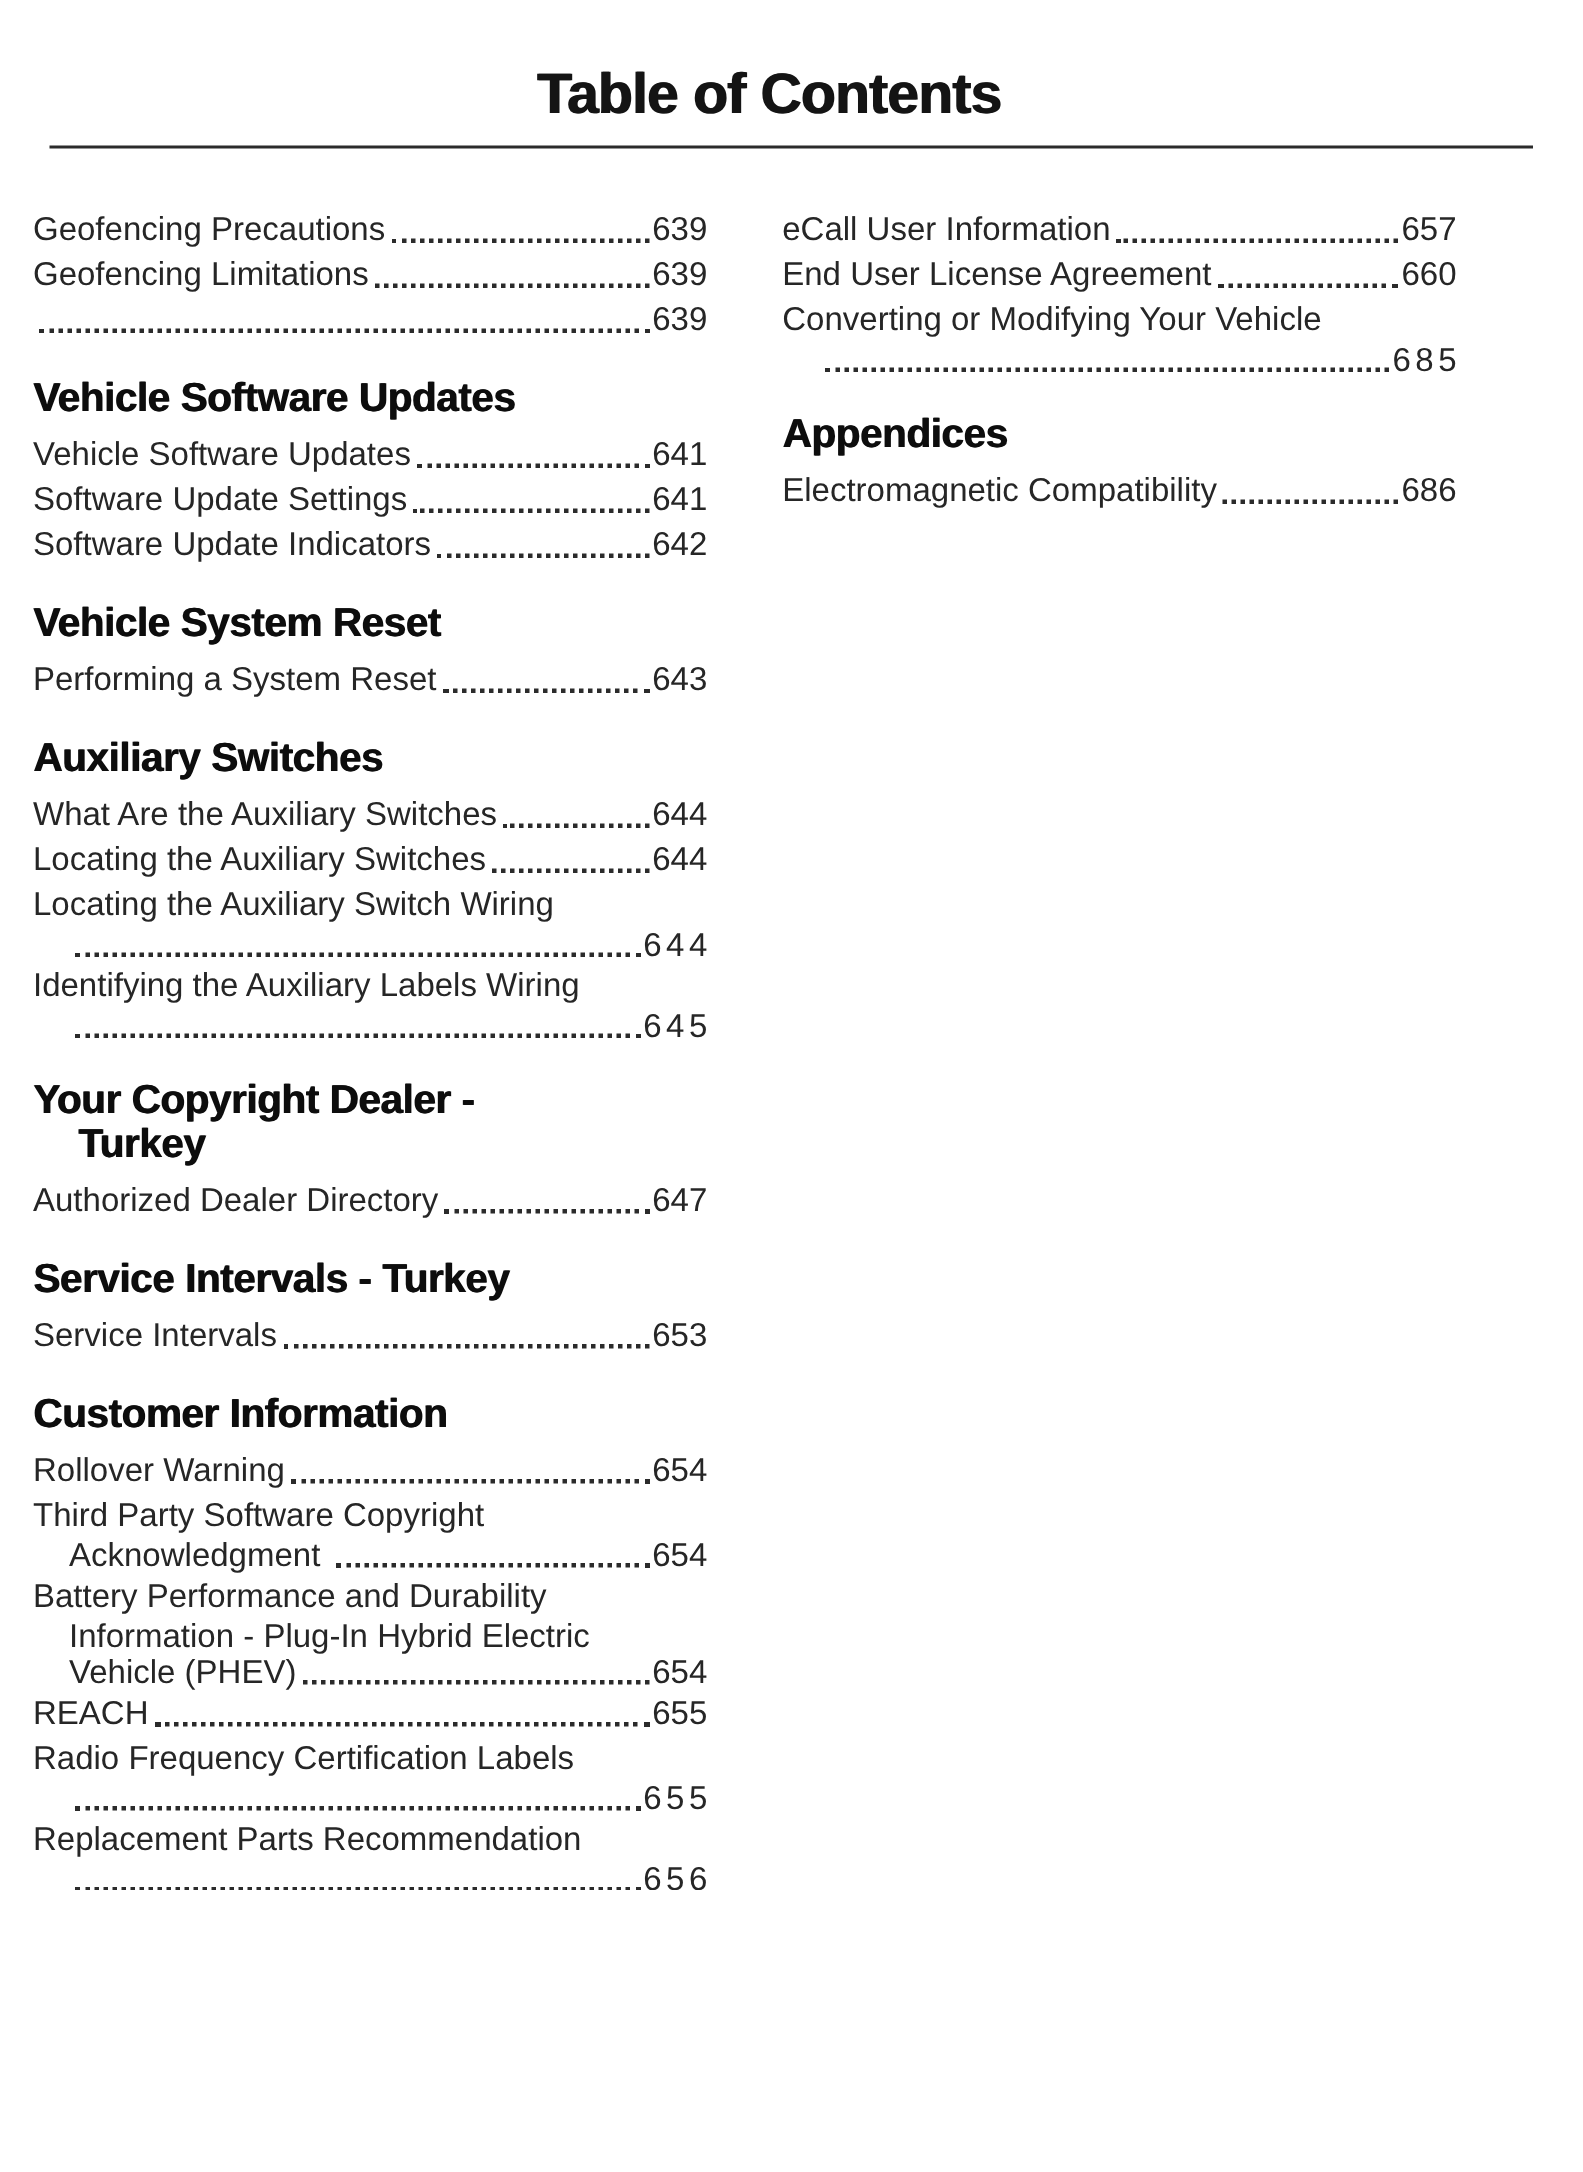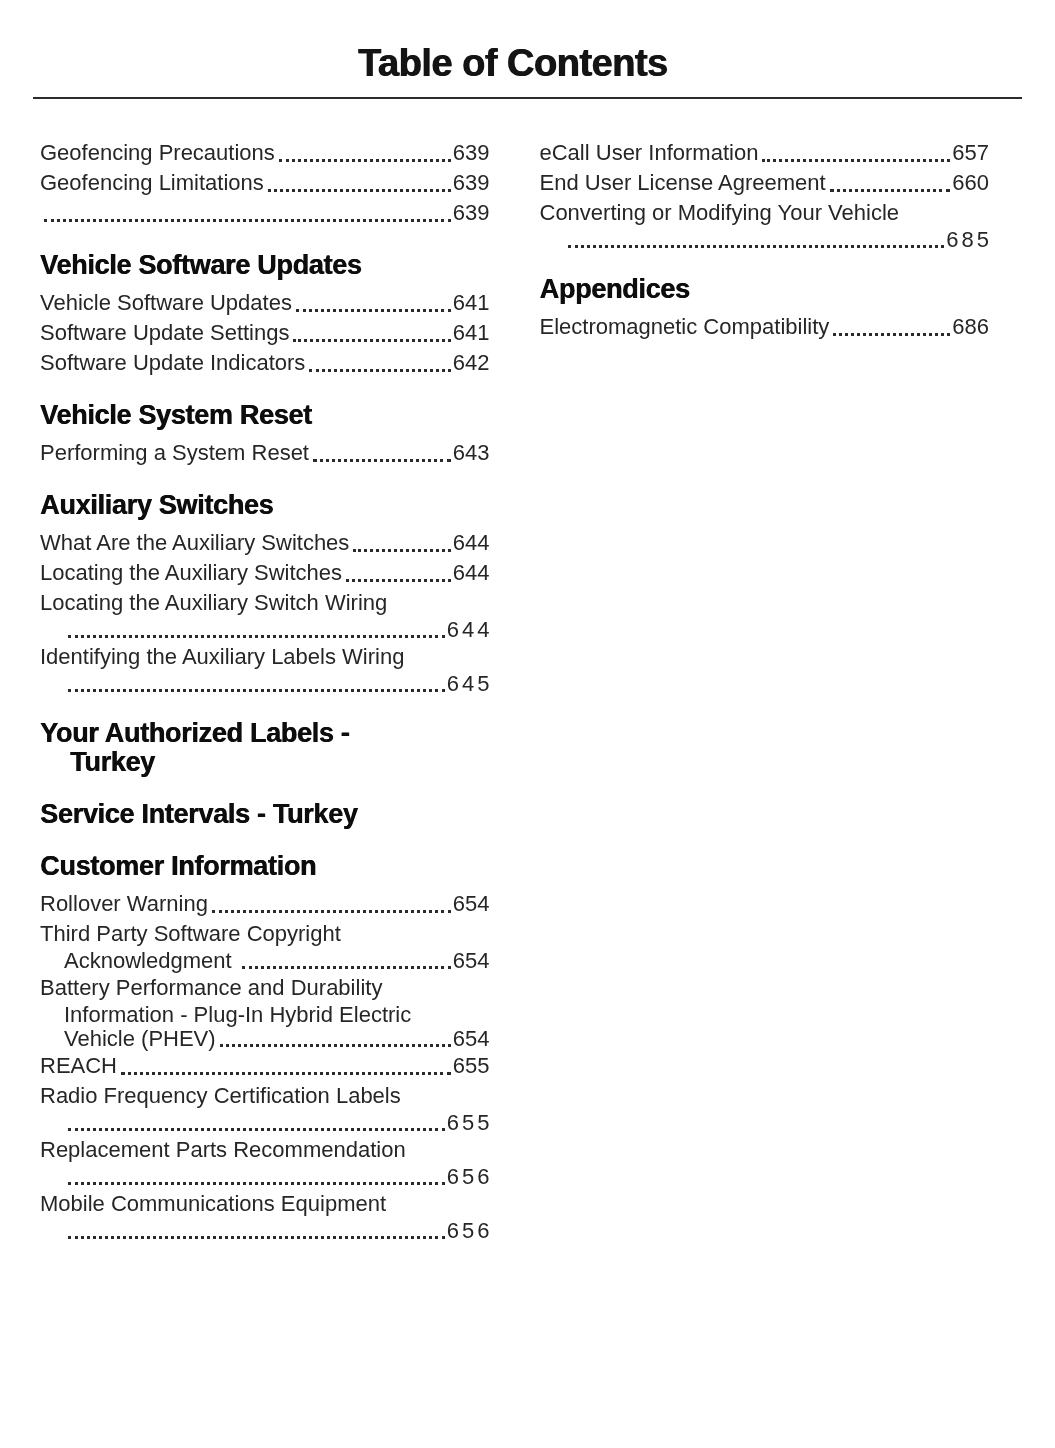--- a/index.html
+++ b/index.html
@@ -28,21 +28,21 @@
     position: absolute;
     top: 97px;
     left: 33px;
     width: 989px;
     height: 2px;
     background: #2b2b2b;
   }
   .cols {
     position: absolute;
     top: 138px;
-    left: 40px;
+    left: 22px;
     width: 949px;
     display: flex;
     gap: 50px;
   }
   .col { flex: 1; min-width: 0; color: #262626; }
 
   .toc-heading {
     margin: 23px 0 8px 0;
     font-size: 27px;
     font-weight: bold;
@@ -166,25 +166,39 @@
           </div>
         </div>
         <div class="toc-entry">
           <div class="line">Identifying the Auxiliary Labels Wiring</div>
           <div class="line last cont">
             <div class="dots"></div>
             <div class="pg spread">645</div>
           </div>
         </div>
         <div class="toc-heading">
-          <div class="hline">Your Authorized Labels -</div>
+          <div class="hline">Your Copyright Dealer -</div>
           <div class="hline hcont">Turkey</div>
         </div>
+        <div class="toc-entry">
+          <div class="line last">
+            <div class="lbl">Authorized Dealer Directory</div>
+            <div class="dots"></div>
+            <div class="pg">647</div>
+          </div>
+        </div>
         <div class="toc-heading">
           <div class="hline">Service Intervals - Turkey</div>
+        </div>
+        <div class="toc-entry">
+          <div class="line last">
+            <div class="lbl">Service Intervals</div>
+            <div class="dots"></div>
+            <div class="pg">653</div>
+          </div>
         </div>
         <div class="toc-heading">
           <div class="hline">Customer Information</div>
         </div>
         <div class="toc-entry">
           <div class="line last">
             <div class="lbl">Rollover Warning</div>
             <div class="dots"></div>
             <div class="pg">654</div>
           </div>

